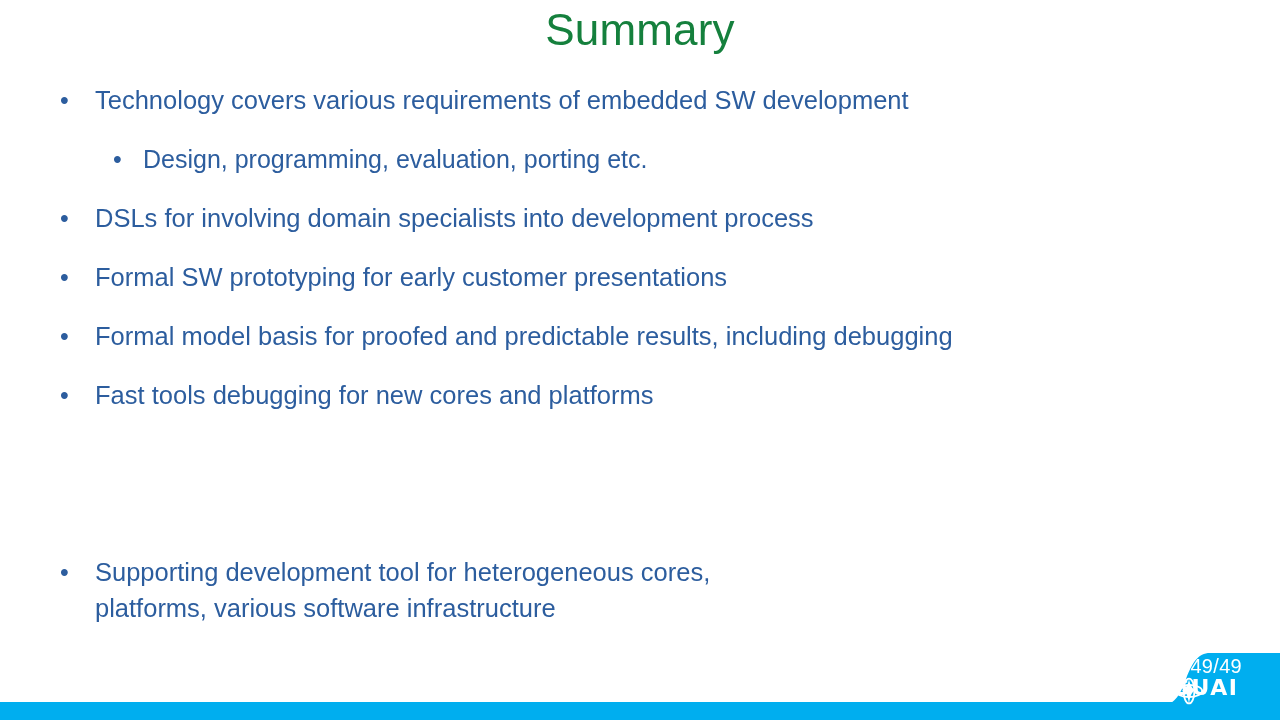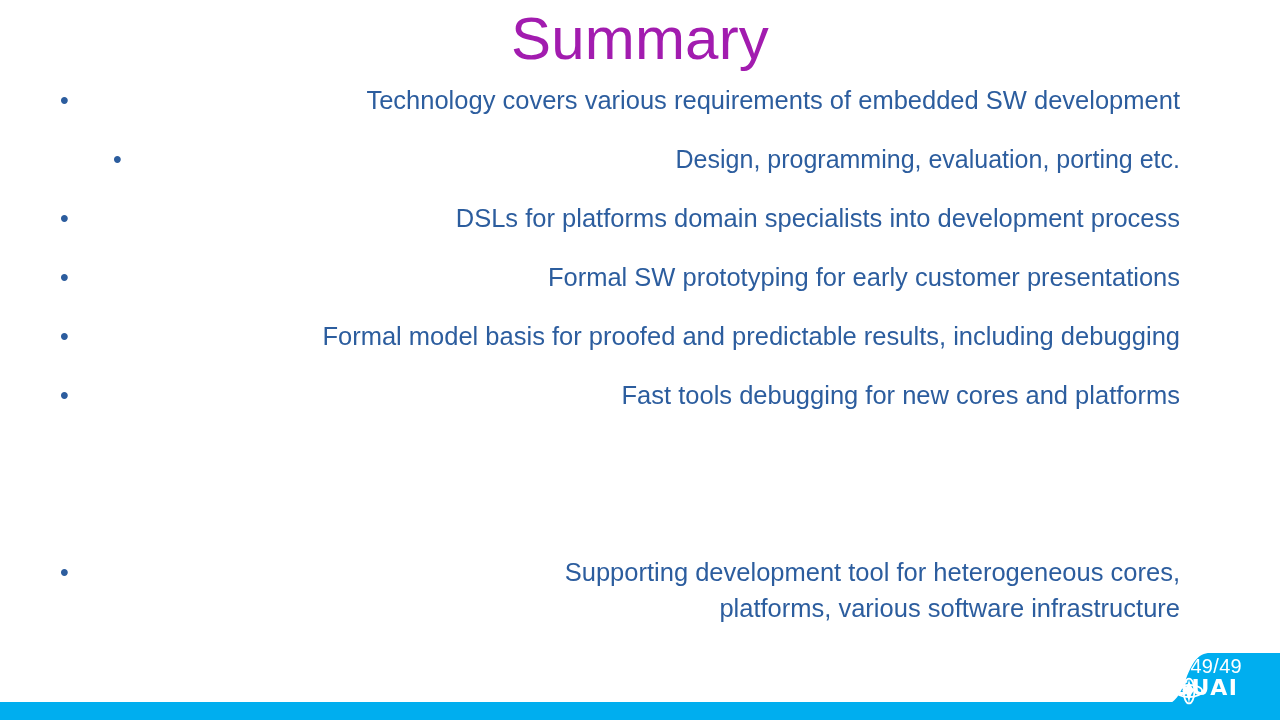--- a/index.html
+++ b/index.html
@@ -23,24 +23,24 @@
     overflow: hidden;
   }
 
   
   .slide-title {
     position: absolute;
     top: 6px;
     left: 0;
     width: 1280px;
     text-align: center;
-    font-size: 60px;
+    font-size: 44px;
     font-weight: 400;
     letter-spacing: 0.2px;
-    color: #a21caf;
+    color: #15803d;
     line-height: 1.1;
   }
 
   
   .body-area {
     position: absolute;
     top: 82px;
     left: 0;
     width: 1180px;
   }
@@ -70,21 +70,20 @@
     line-height: 36px;
     font-size: 25px;
   }
 
   .bullet-row.level-1 .marker { left: 60px; }
   .bullet-row.level-2 .marker { left: 113px; }
 
   .bullet-row .btext {
     display: block;
     white-space: pre-line;
-    text-align: right;
   }
 
   
   .gap-block {
     height: 118px;
   }
 
   
   .bottom-bar {
     position: absolute;
@@ -154,21 +153,21 @@
       <span class="btext">Technology covers various requirements of embedded SW development</span>
     </div>
 
     <div class="bullet-row level-2">
       <span class="marker">•</span>
       <span class="btext">Design, programming, evaluation, porting etc.</span>
     </div>
 
     <div class="bullet-row level-1">
       <span class="marker">•</span>
-      <span class="btext">DSLs for platforms domain specialists into development process</span>
+      <span class="btext">DSLs for involving domain specialists into development process</span>
     </div>
 
     <div class="bullet-row level-1">
       <span class="marker">•</span>
       <span class="btext">Formal SW prototyping for early customer presentations</span>
     </div>
 
     <div class="bullet-row level-1">
       <span class="marker">•</span>
       <span class="btext">Formal model basis for proofed and predictable results, including debugging</span>

